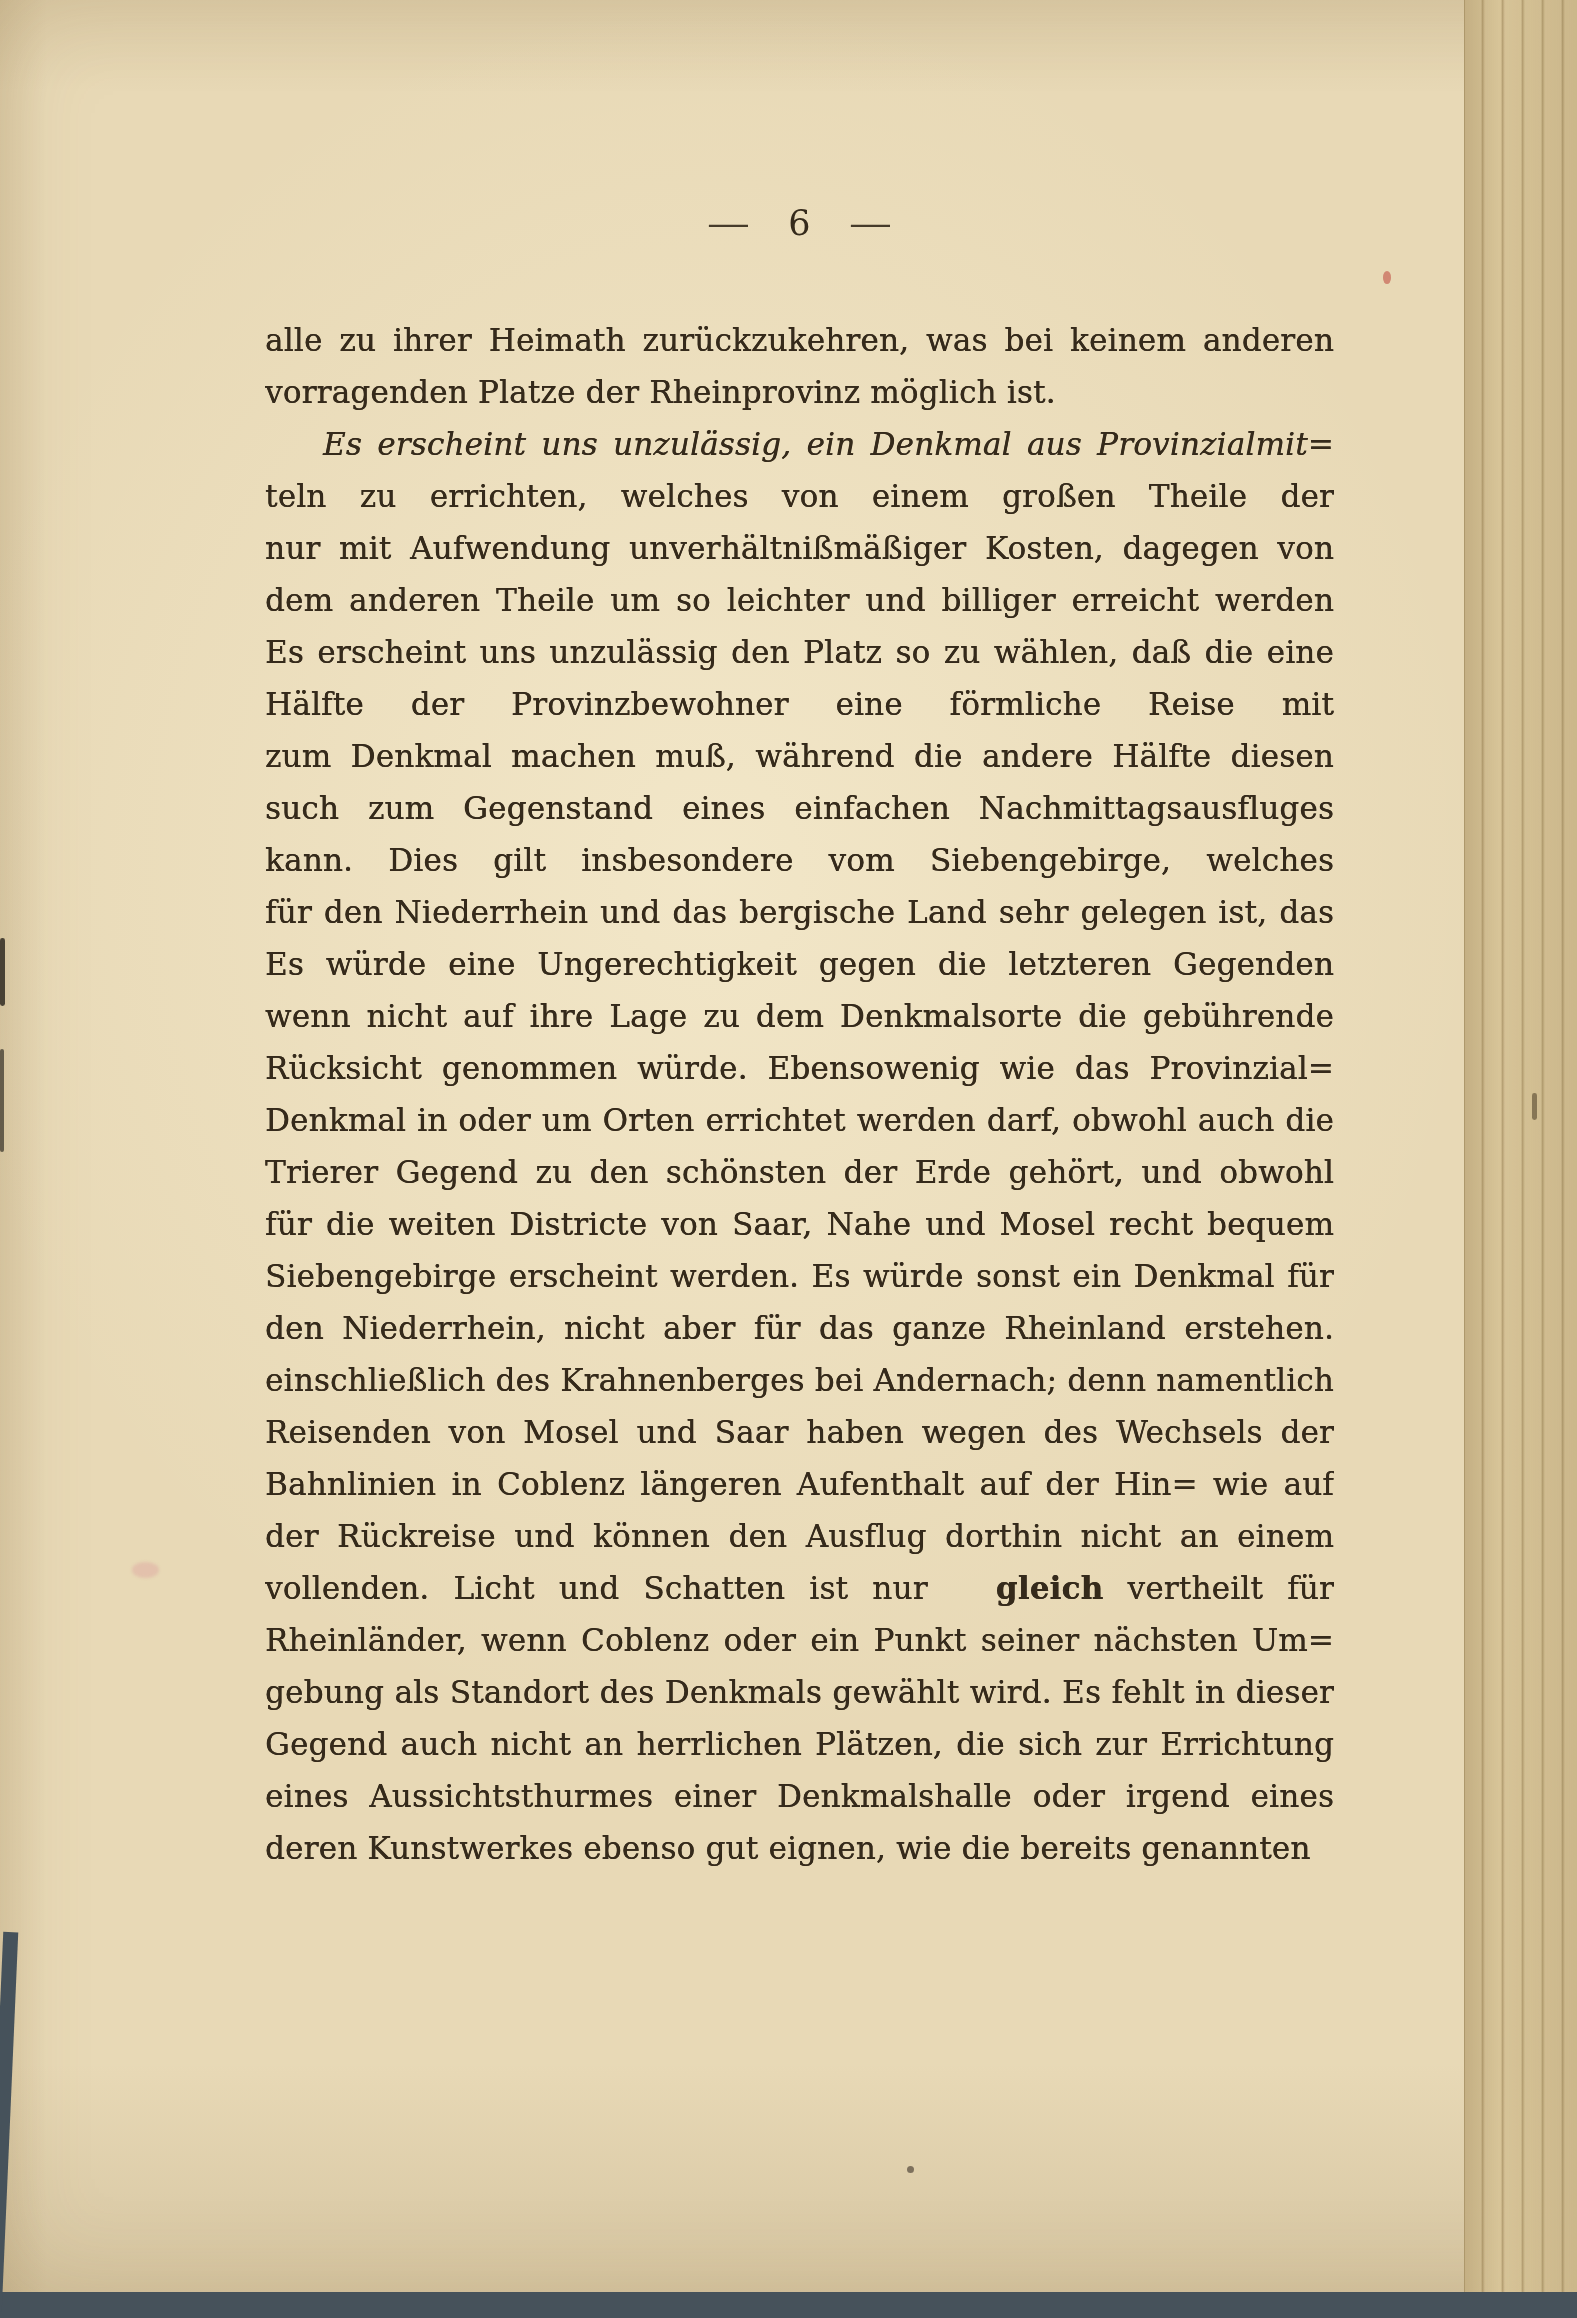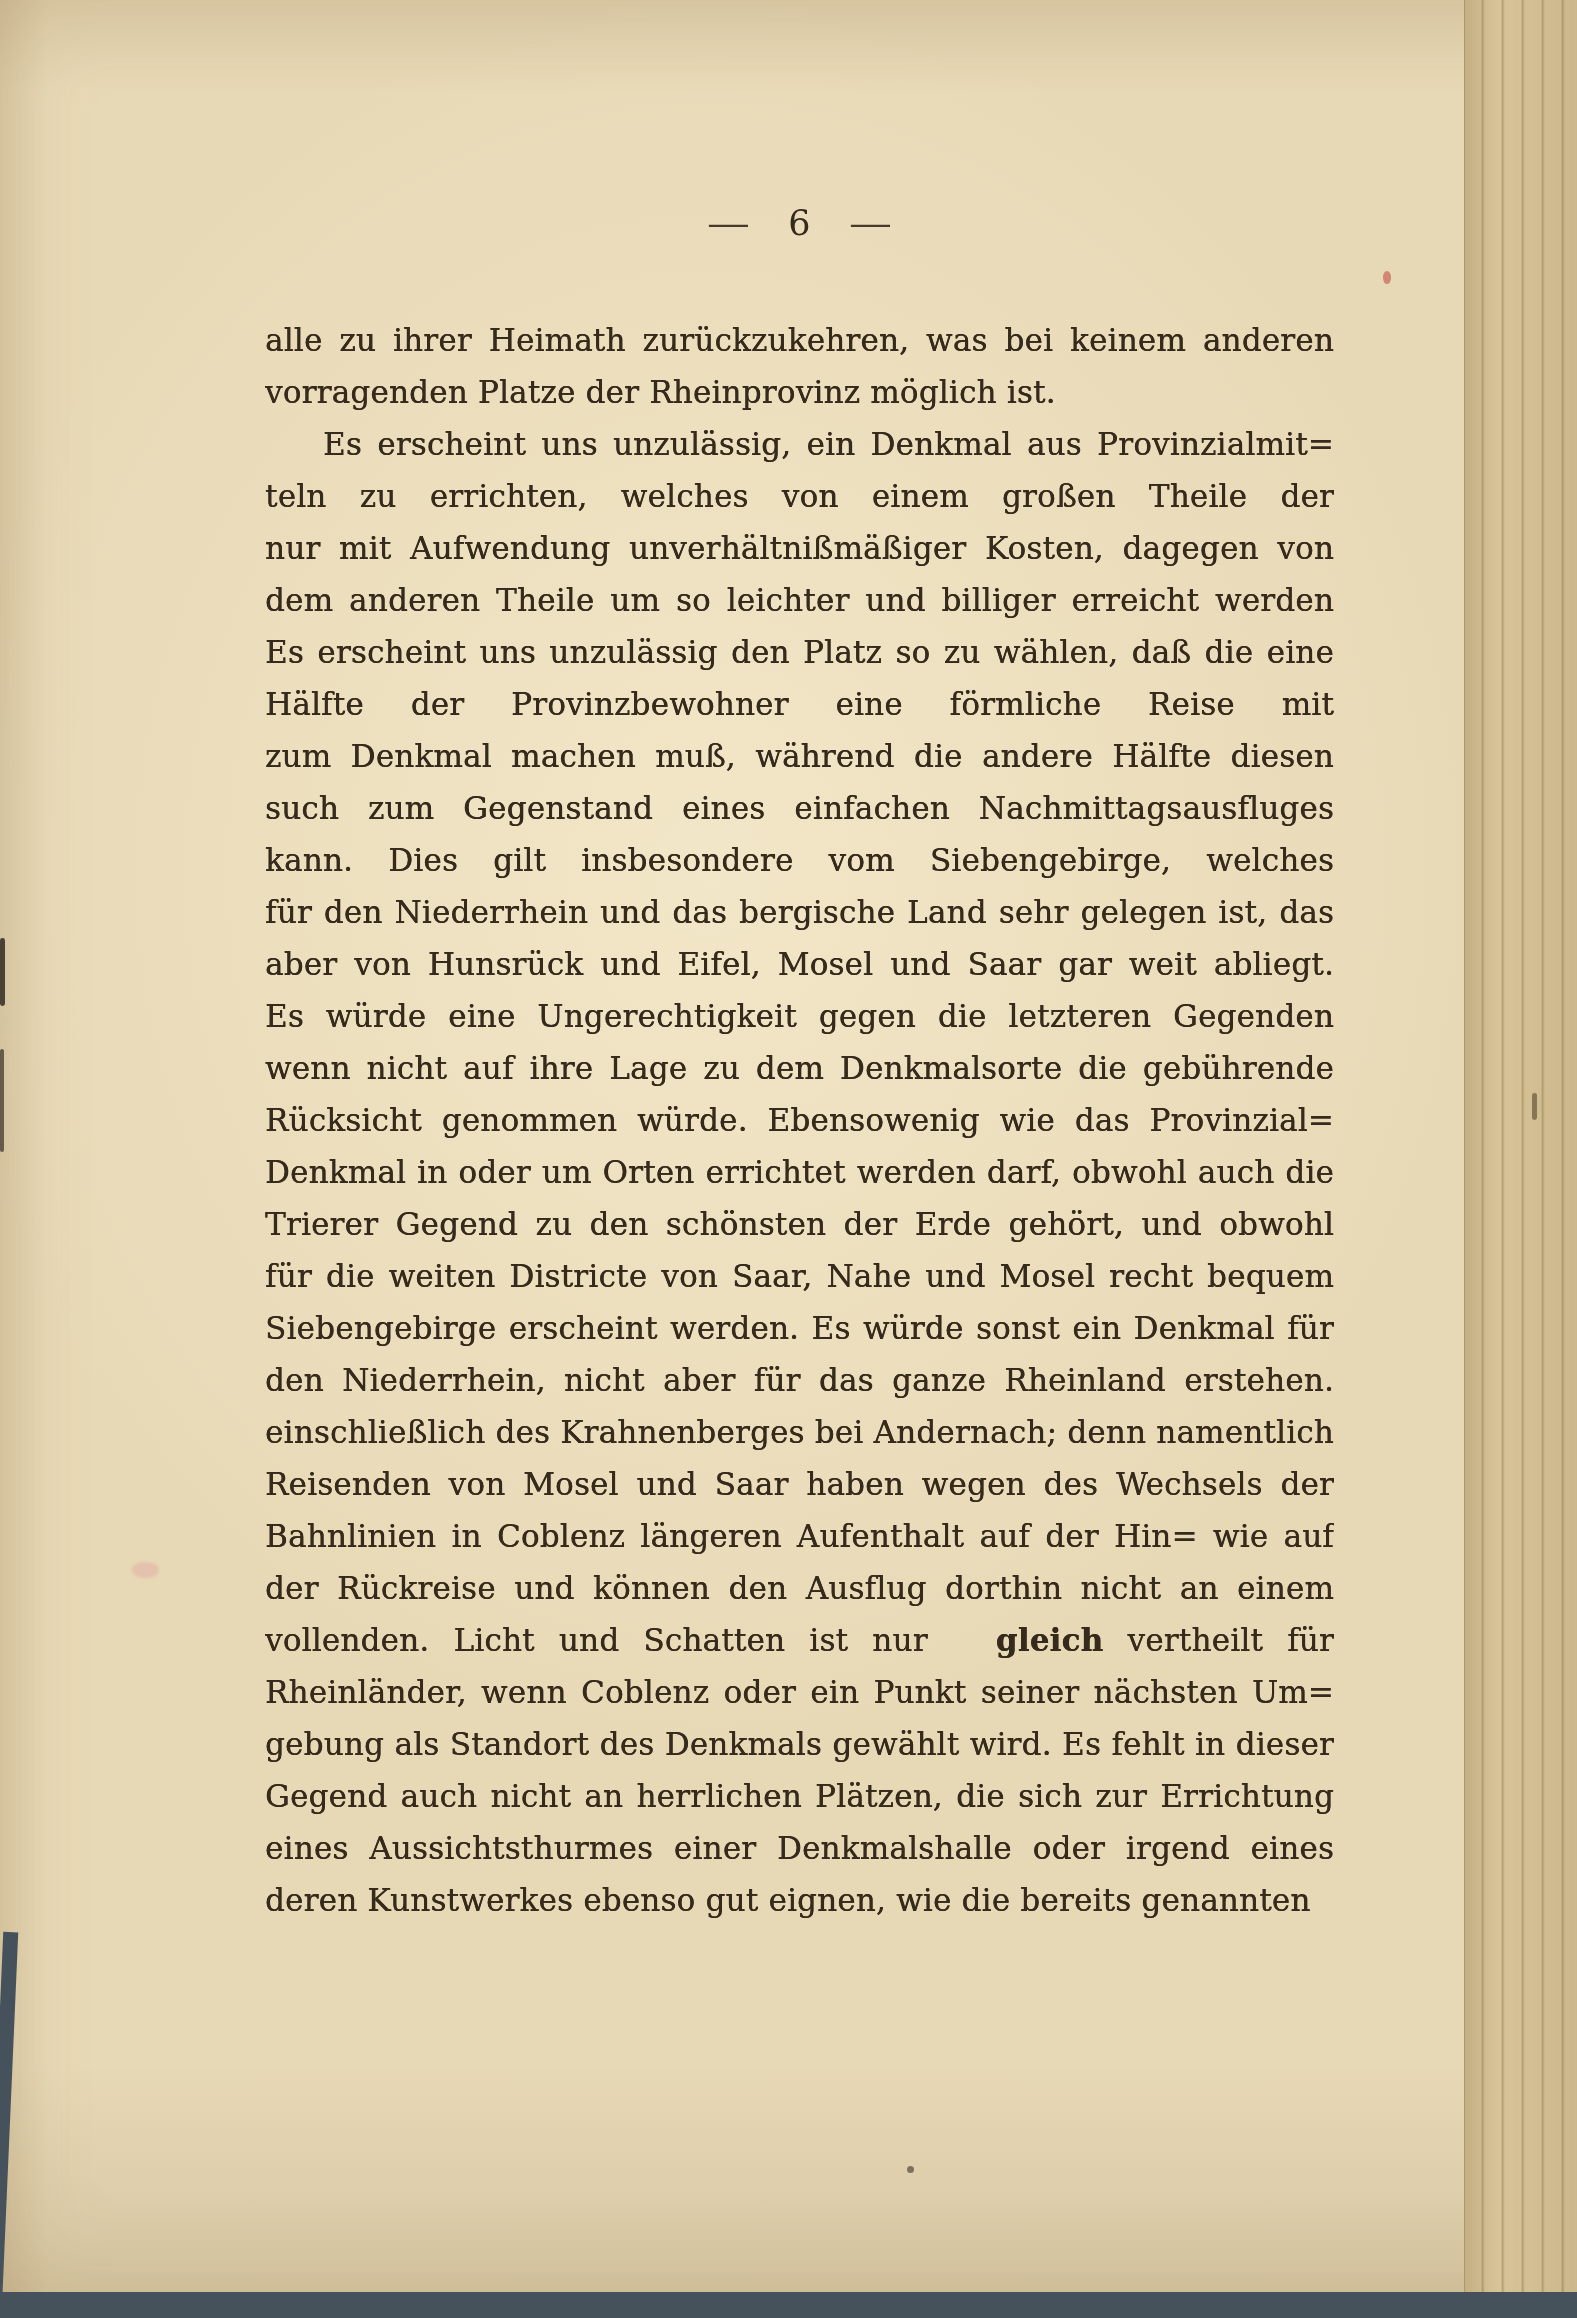--- a/index.html
+++ b/index.html
@@ -42,21 +42,21 @@
   }
   .line {
     height: 52px; line-height: 52px;
     text-align: justify; text-align-last: justify;
     letter-spacing: 0.2px;
     text-shadow: 0.3px 0 0 currentColor;
     overflow: hidden; white-space: nowrap;
   }
   .line { white-space: normal; }
   .line.para-end { text-align-last: left; }
-  .line.indent { text-indent: 58px; }
+  .line.indent { text-indent: 58px; font-style: italic; }
   .bold { font-weight: bold; margin-left: 44px; }
 
   
   .sliver { position: absolute; left: -5.5px; top: 1932px; width: 15px; height: 379px; background: var(--scan-bg, #46525b); transform: rotate(2.5deg); }
   .edge-mark-1 { position: absolute; left: 0; top: 938px; width: 4.7px; height: 68px; background: rgba(25,22,18,0.75); border-radius: 2.4px; }
   .edge-mark-2 { position: absolute; left: 0; top: 1049px; width: 4px; height: 103px; background: rgba(25,22,18,0.60); border-radius: 2.4px; }
   .edge-mark-3 { position: absolute; left: 1532px; top: 1093px; width: 4.7px; height: 27px; background: rgba(60,45,25,0.50); border-radius: 2.4px; }
   .red-speck   { position: absolute; left: 1383px; top: 271px; width: 8px; height: 12.6px; border-radius: 50%; background: rgba(190,70,60,0.55); }
   .pink-smudge { position: absolute; left: 132px; top: 1562px; width: 27px; height: 16px; border-radius: 50%; background: rgba(215,140,150,0.30); filter: blur(1.6px); }
   .dark-dot    { position: absolute; left: 907px; top: 2166px; width: 7px; height: 7px; border-radius: 50%; background: rgba(60,50,40,0.60); }
@@ -80,21 +80,20 @@
         <div class="line indent"><span>Es erscheint uns unzulässig, ein Denkmal aus Provinzialmit=</span></div>
         <div class="line"><span>teln zu errichten, welches von einem großen Theile der Bevölkerung</span></div>
         <div class="line"><span>nur mit Aufwendung unverhältnißmäßiger Kosten, dagegen von</span></div>
         <div class="line"><span>dem anderen Theile um so leichter und billiger erreicht werden kann.</span></div>
         <div class="line"><span>Es erscheint uns unzulässig den Platz so zu wählen, daß die eine</span></div>
         <div class="line"><span>Hälfte der Provinzbewohner eine förmliche Reise mit Uebernachten</span></div>
         <div class="line"><span>zum Denkmal machen muß, während die andere Hälfte diesen Be=</span></div>
         <div class="line"><span>such zum Gegenstand eines einfachen Nachmittagsausfluges machen</span></div>
         <div class="line"><span>kann. Dies gilt insbesondere vom Siebengebirge, welches allerdings</span></div>
         <div class="line"><span>für den Niederrhein und das bergische Land sehr gelegen ist, das</span></div>
-        <div class="line"><span>aber von Hunsrück und Eifel, Mosel und Saar gar weit abliegt.</span></div>
         <div class="line"><span>Es würde eine Ungerechtigkeit gegen die letzteren Gegenden sein,</span></div>
         <div class="line"><span>wenn nicht auf ihre Lage zu dem Denkmalsorte die gebührende</span></div>
         <div class="line"><span>Rücksicht genommen würde. Ebensowenig wie das Provinzial=</span></div>
         <div class="line"><span>Denkmal in oder um Orten errichtet werden darf, obwohl auch die</span></div>
         <div class="line"><span>Trierer Gegend zu den schönsten der Erde gehört, und obwohl Trier</span></div>
         <div class="line"><span>für die weiten Districte von Saar, Nahe und Mosel recht bequem</span></div>
         <div class="line"><span>Siebengebirge erscheint werden. Es würde sonst ein Denkmal für</span></div>
         <div class="line"><span>den Niederrhein, nicht aber für das ganze Rheinland erstehen. Das</span></div>
         <div class="line"><span>einschließlich des Krahnenberges bei Andernach; denn namentlich die</span></div>
         <div class="line"><span>Reisenden von Mosel und Saar haben wegen des Wechsels der</span></div>

